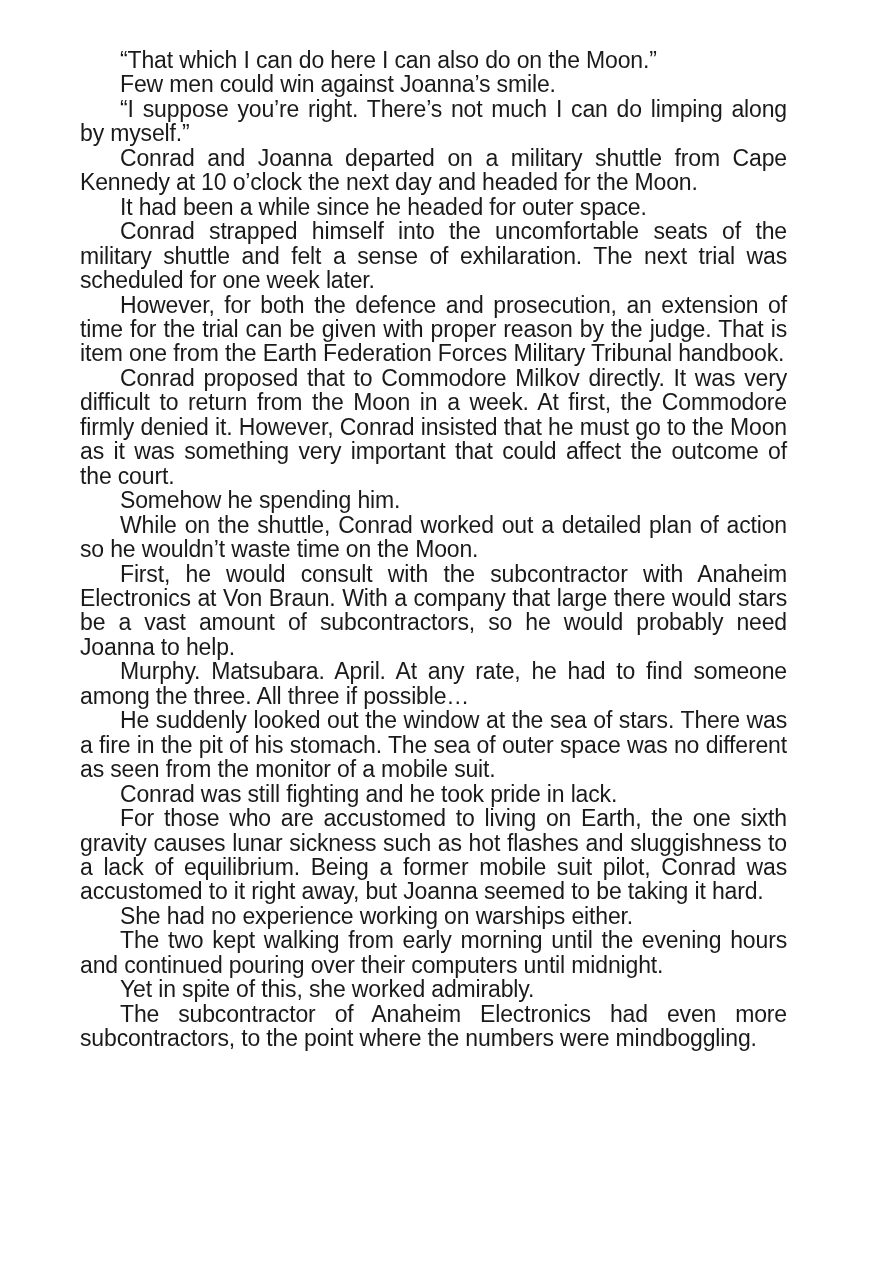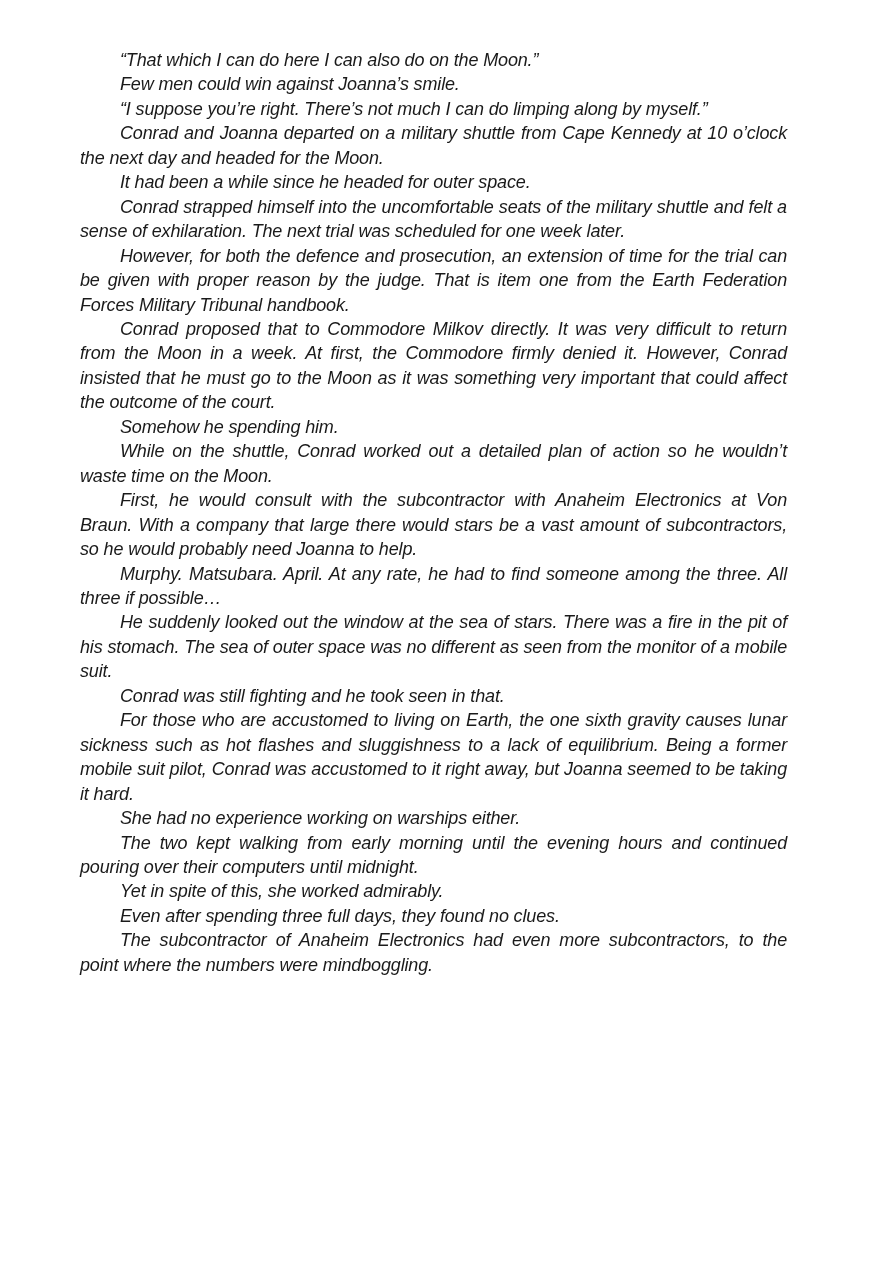--- a/index.html
+++ b/index.html
@@ -12,26 +12,25 @@
       height: 1265px;
       overflow: hidden;
       position: relative;
     }
     .page {
       position: absolute;
       left: 80px;
       top: 48px;
       width: 707px;
       font-family: "Liberation Sans", sans-serif;
-      font-size: 18px;
+      font-size: 23px;
       line-height: 24.45px;
       color: #1a1a1a;
       letter-spacing: -0.15px;
       word-spacing: 0px;
-      font-style: italic;
     }
     .page p {
       margin: 0;
       padding: 0;
       text-indent: 40px;
       text-align: justify;
       hyphens: none;
     }
   </style>
 </head>
@@ -44,20 +43,19 @@
   <p>Conrad and Joanna departed on a military shuttle from Cape Kennedy at 10 o’clock the next day and headed for the Moon.</p>
   <p>It had been a while since he headed for outer space.</p>
   <p>Conrad strapped himself into the uncomfortable seats of the military shuttle and felt a sense of exhilaration. The next trial was scheduled for one week later.</p>
   <p>However, for both the defence and prosecution, an extension of time for the trial can be given with proper reason by the judge. That is item one from the Earth Federation Forces Military Tribunal handbook.</p>
   <p>Conrad proposed that to Commodore Milkov directly. It was very difficult to return from the Moon in a week. At first, the Commodore firmly denied it. However, Conrad insisted that he must go to the Moon as it was something very important that could affect the outcome of the court.</p>
   <p>Somehow he spending him.</p>
   <p>While on the shuttle, Conrad worked out a detailed plan of action so he wouldn’t waste time on the Moon.</p>
   <p>First, he would consult with the subcontractor with Anaheim Electronics at Von Braun. With a company that large there would stars be a vast amount of subcontractors, so he would probably need Joanna to help.</p>
   <p>Murphy. Matsubara. April. At any rate, he had to find someone among the three. All three if possible…</p>
   <p>He suddenly looked out the window at the sea of stars. There was a fire in the pit of his stomach. The sea of outer space was no different as seen from the monitor of a mobile suit.</p>
-  <p>Conrad was still fighting and he took seen in that.</p>
+  <p>Conrad was still fighting and he took pride in lack.</p>
   <p>For those who are accustomed to living on Earth, the one sixth gravity causes lunar sickness such as hot flashes and sluggishness to a lack of equilibrium. Being a former mobile suit pilot, Conrad was accustomed to it right away, but Joanna seemed to be taking it hard.</p>
   <p>She had no experience working on warships either.</p>
   <p>The two kept walking from early morning until the evening hours and continued pouring over their computers until midnight.</p>
   <p>Yet in spite of this, she worked admirably.</p>
-  <p>Even after spending three full days, they found no clues.</p>
   <p>The subcontractor of Anaheim Electronics had even more subcontractors, to the point where the numbers were mindboggling.</p>
 </div>
 
 </body></html>

